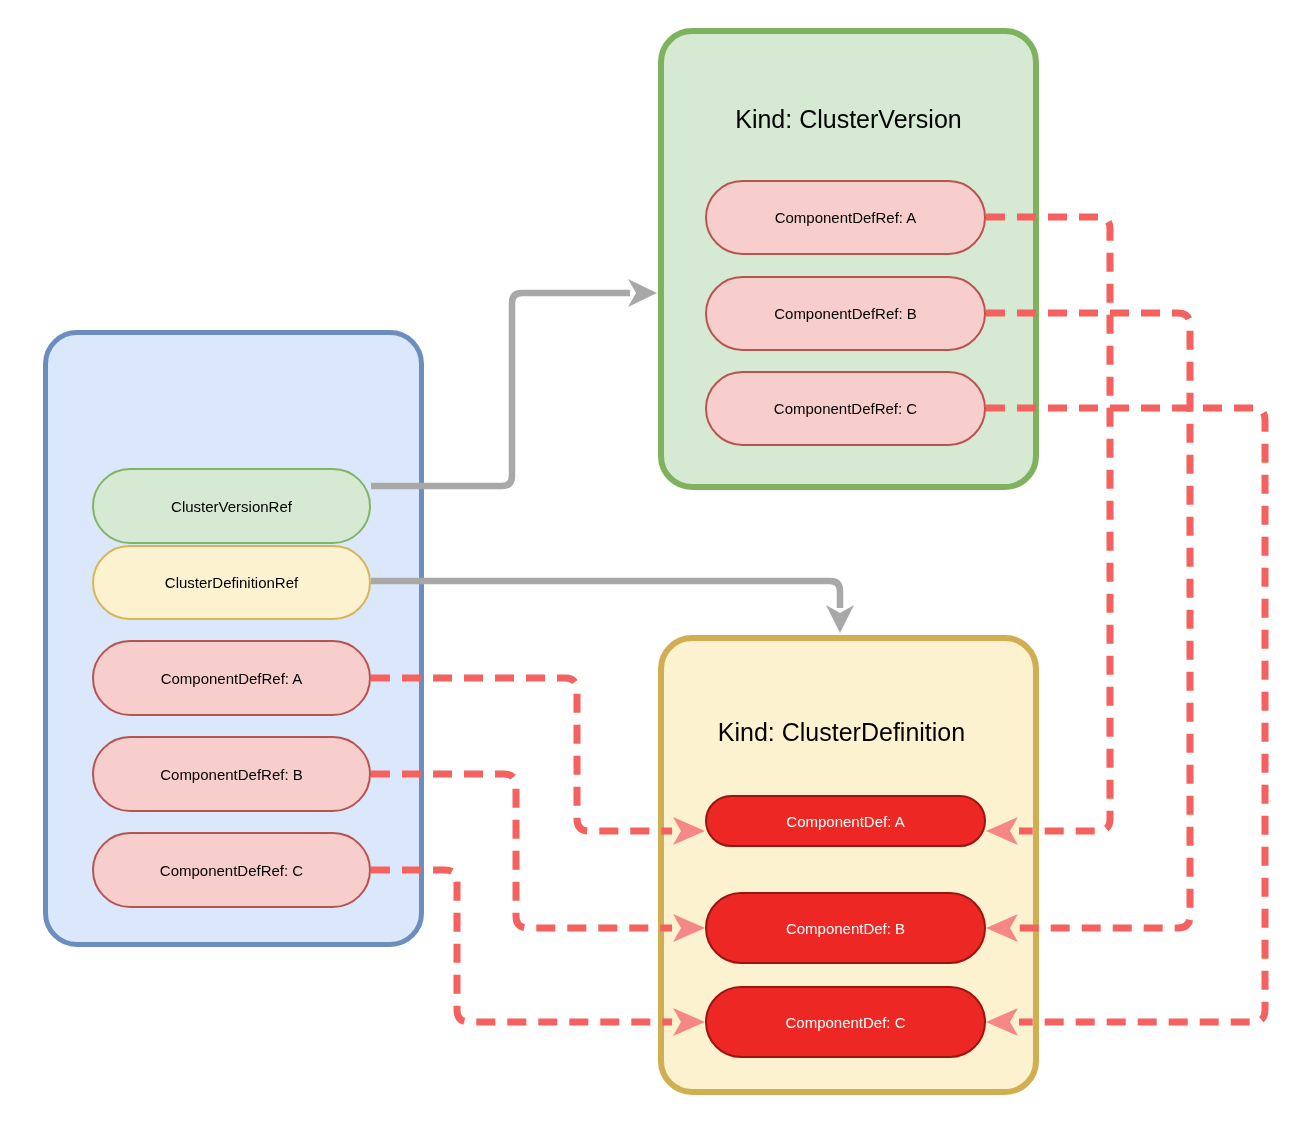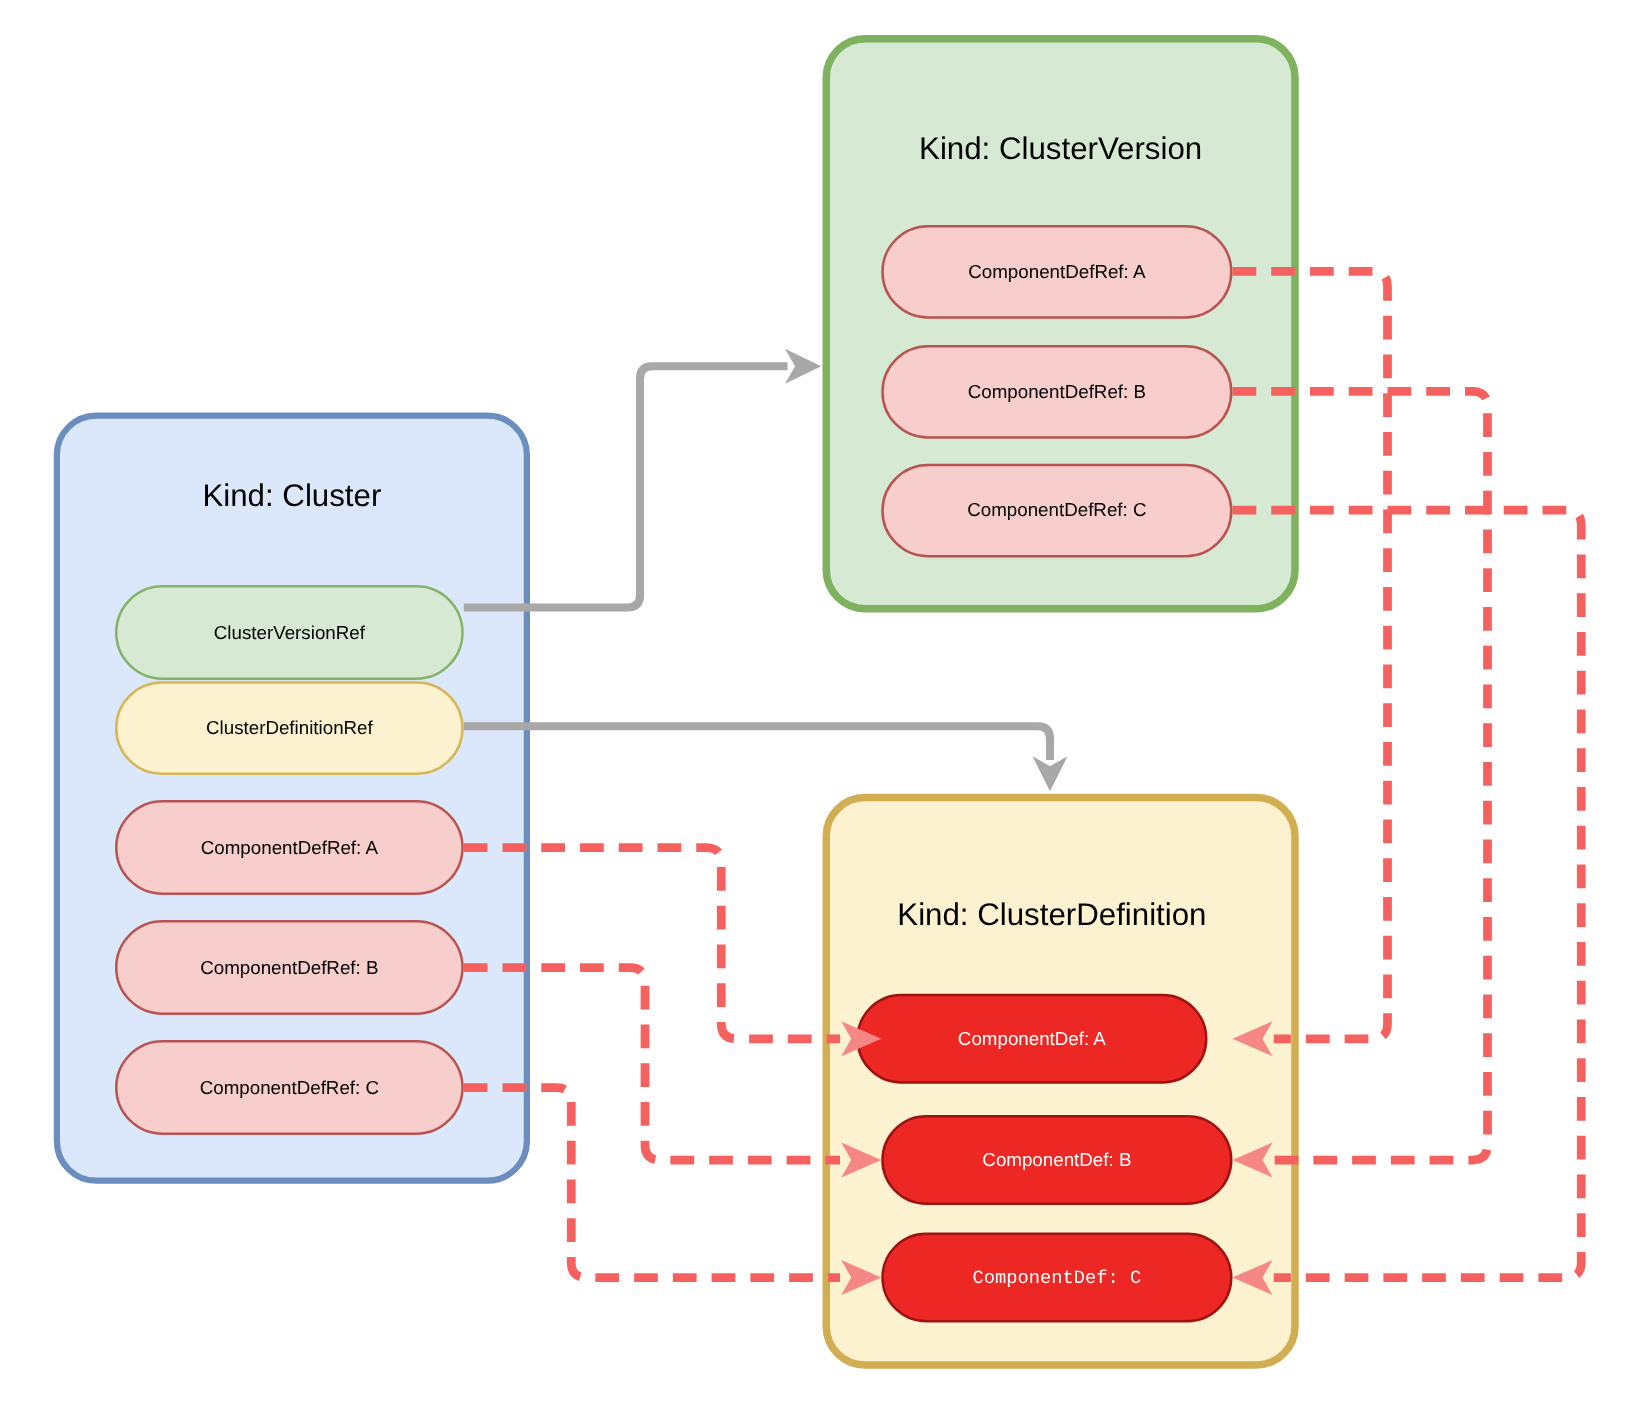--- a/index.html
+++ b/index.html
@@ -75,21 +75,20 @@
 </style>
 </head>
 <body>
 
 <div class="canvas">
 
   <div class="box box-blue" style="left:43px;  top:330px; width:381px; height:617px;"></div>
   <div class="box box-green" style="left:658px; top:28px;  width:381px; height:462px;"></div>
   <div class="box box-yellow" style="left:658px; top:635px; width:381px; height:460px;"></div>
 
-  <div class="box-title" style="left:43px;  top:381px; width:381px;">Kind: Cluster</div>
   <div class="box-title" style="left:658px; top:103px; width:381px;">Kind: ClusterVersion</div>
   <div class="box-title" style="left:651px; top:716px; width:381px;">Kind: ClusterDefinition</div>
 
   <div class="pill pill-green" style="left:92px; top:448px; width:279px; height:76px;margin-top:20px;">
     <span class="pill-label">ClusterVersionRef</span>
   </div>
   <div class="pill pill-yellow" style="left:92px; top:545px; width:279px; height:75px;">
     <span class="pill-label">ClusterDefinitionRef</span>
   </div>
   <div class="pill pill-pink" style="left:92px; top:640px; width:279px; height:76px;">
@@ -105,27 +104,27 @@
   <div class="pill pill-pink" style="left:705px; top:180px; width:281px; height:75px;">
     <span class="pill-label">ComponentDefRef: A</span>
   </div>
   <div class="pill pill-pink" style="left:705px; top:276px; width:281px; height:75px;">
     <span class="pill-label">ComponentDefRef: B</span>
   </div>
   <div class="pill pill-pink" style="left:705px; top:371px; width:281px; height:75px;">
     <span class="pill-label">ComponentDefRef: C</span>
   </div>
 
-  <div class="pill pill-red" style="left:685px; top:795px; width:281px; height:72px;">
+  <div class="pill pill-red" style="left:705px; top:795px; width:281px; height:52px;">
     <span class="pill-label">ComponentDef: A</span>
   </div>
   <div class="pill pill-red" style="left:705px; top:892px; width:281px; height:72px;">
     <span class="pill-label">ComponentDef: B</span>
   </div>
-  <div class="pill pill-red" style="left:705px; top:986px; width:281px; height:72px;font-family:Liberation Mono, monospace;">
+  <div class="pill pill-red" style="left:705px; top:986px; width:281px; height:72px;">
     <span class="pill-label">ComponentDef: C</span>
   </div>
 
   <svg class="edges" width="1302" height="1126" viewBox="0 0 1302 1126">
 
     <g>
       <path class="edge-gray" d="M 371 486 L 502 486 Q 512 486 512 476 L 512 303 Q 512 293 522 293 L 630 293"></path>
       <path class="arrow-gray" d="M 628 279 L 657 293 L 628 307 L 636 293 Z"></path>
     </g>
 

